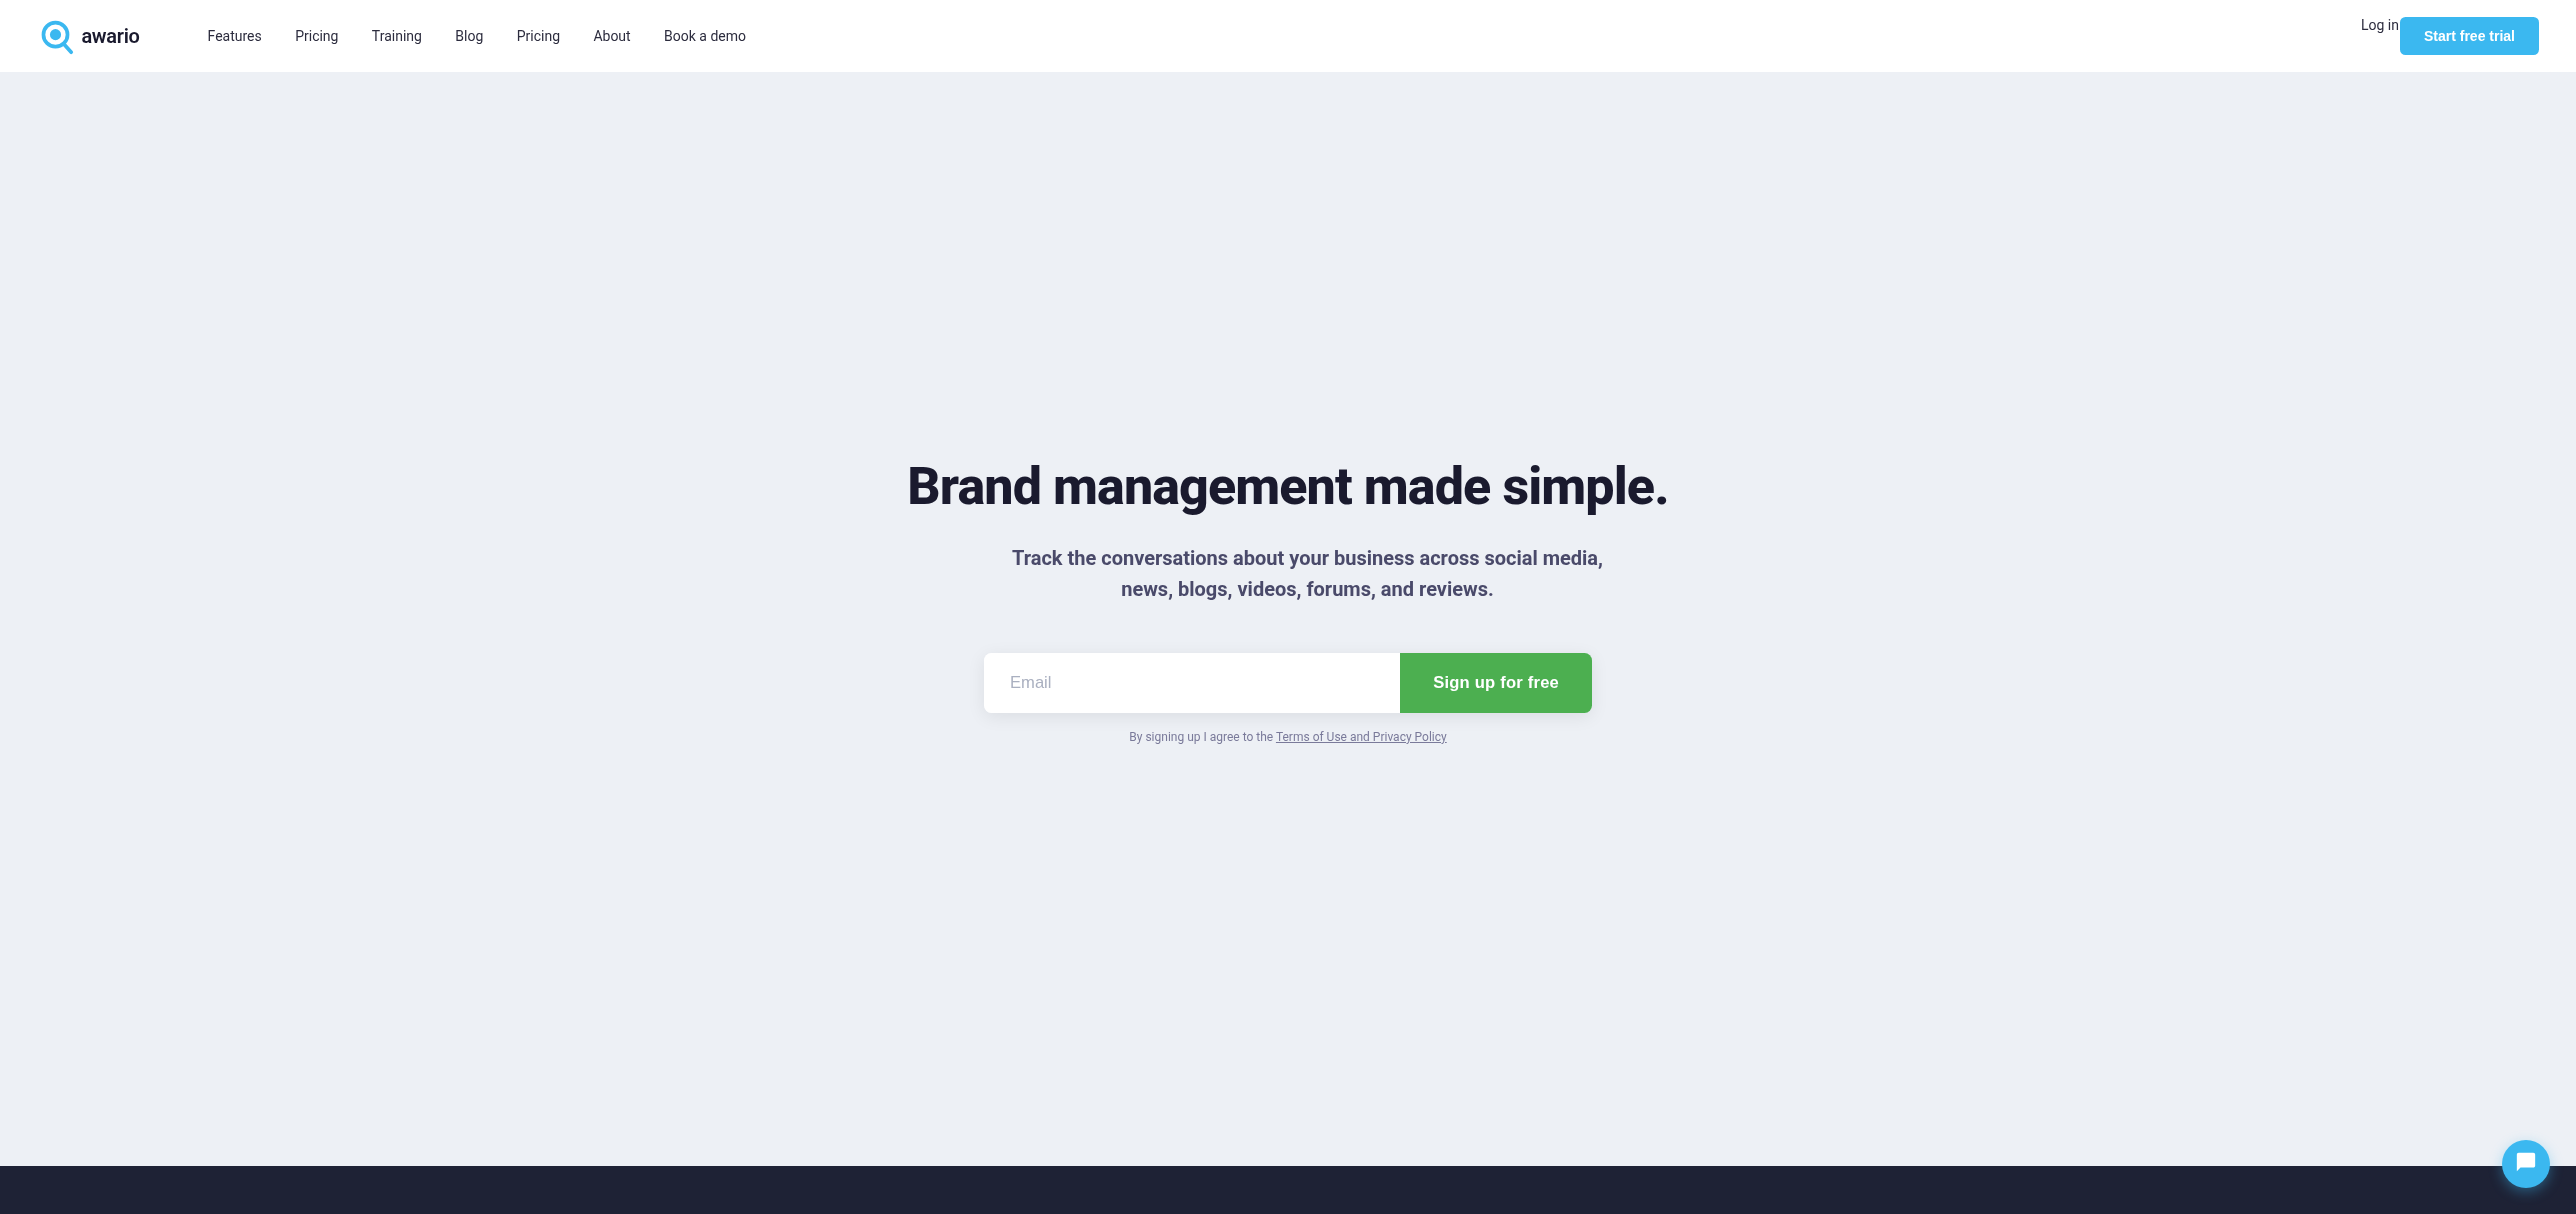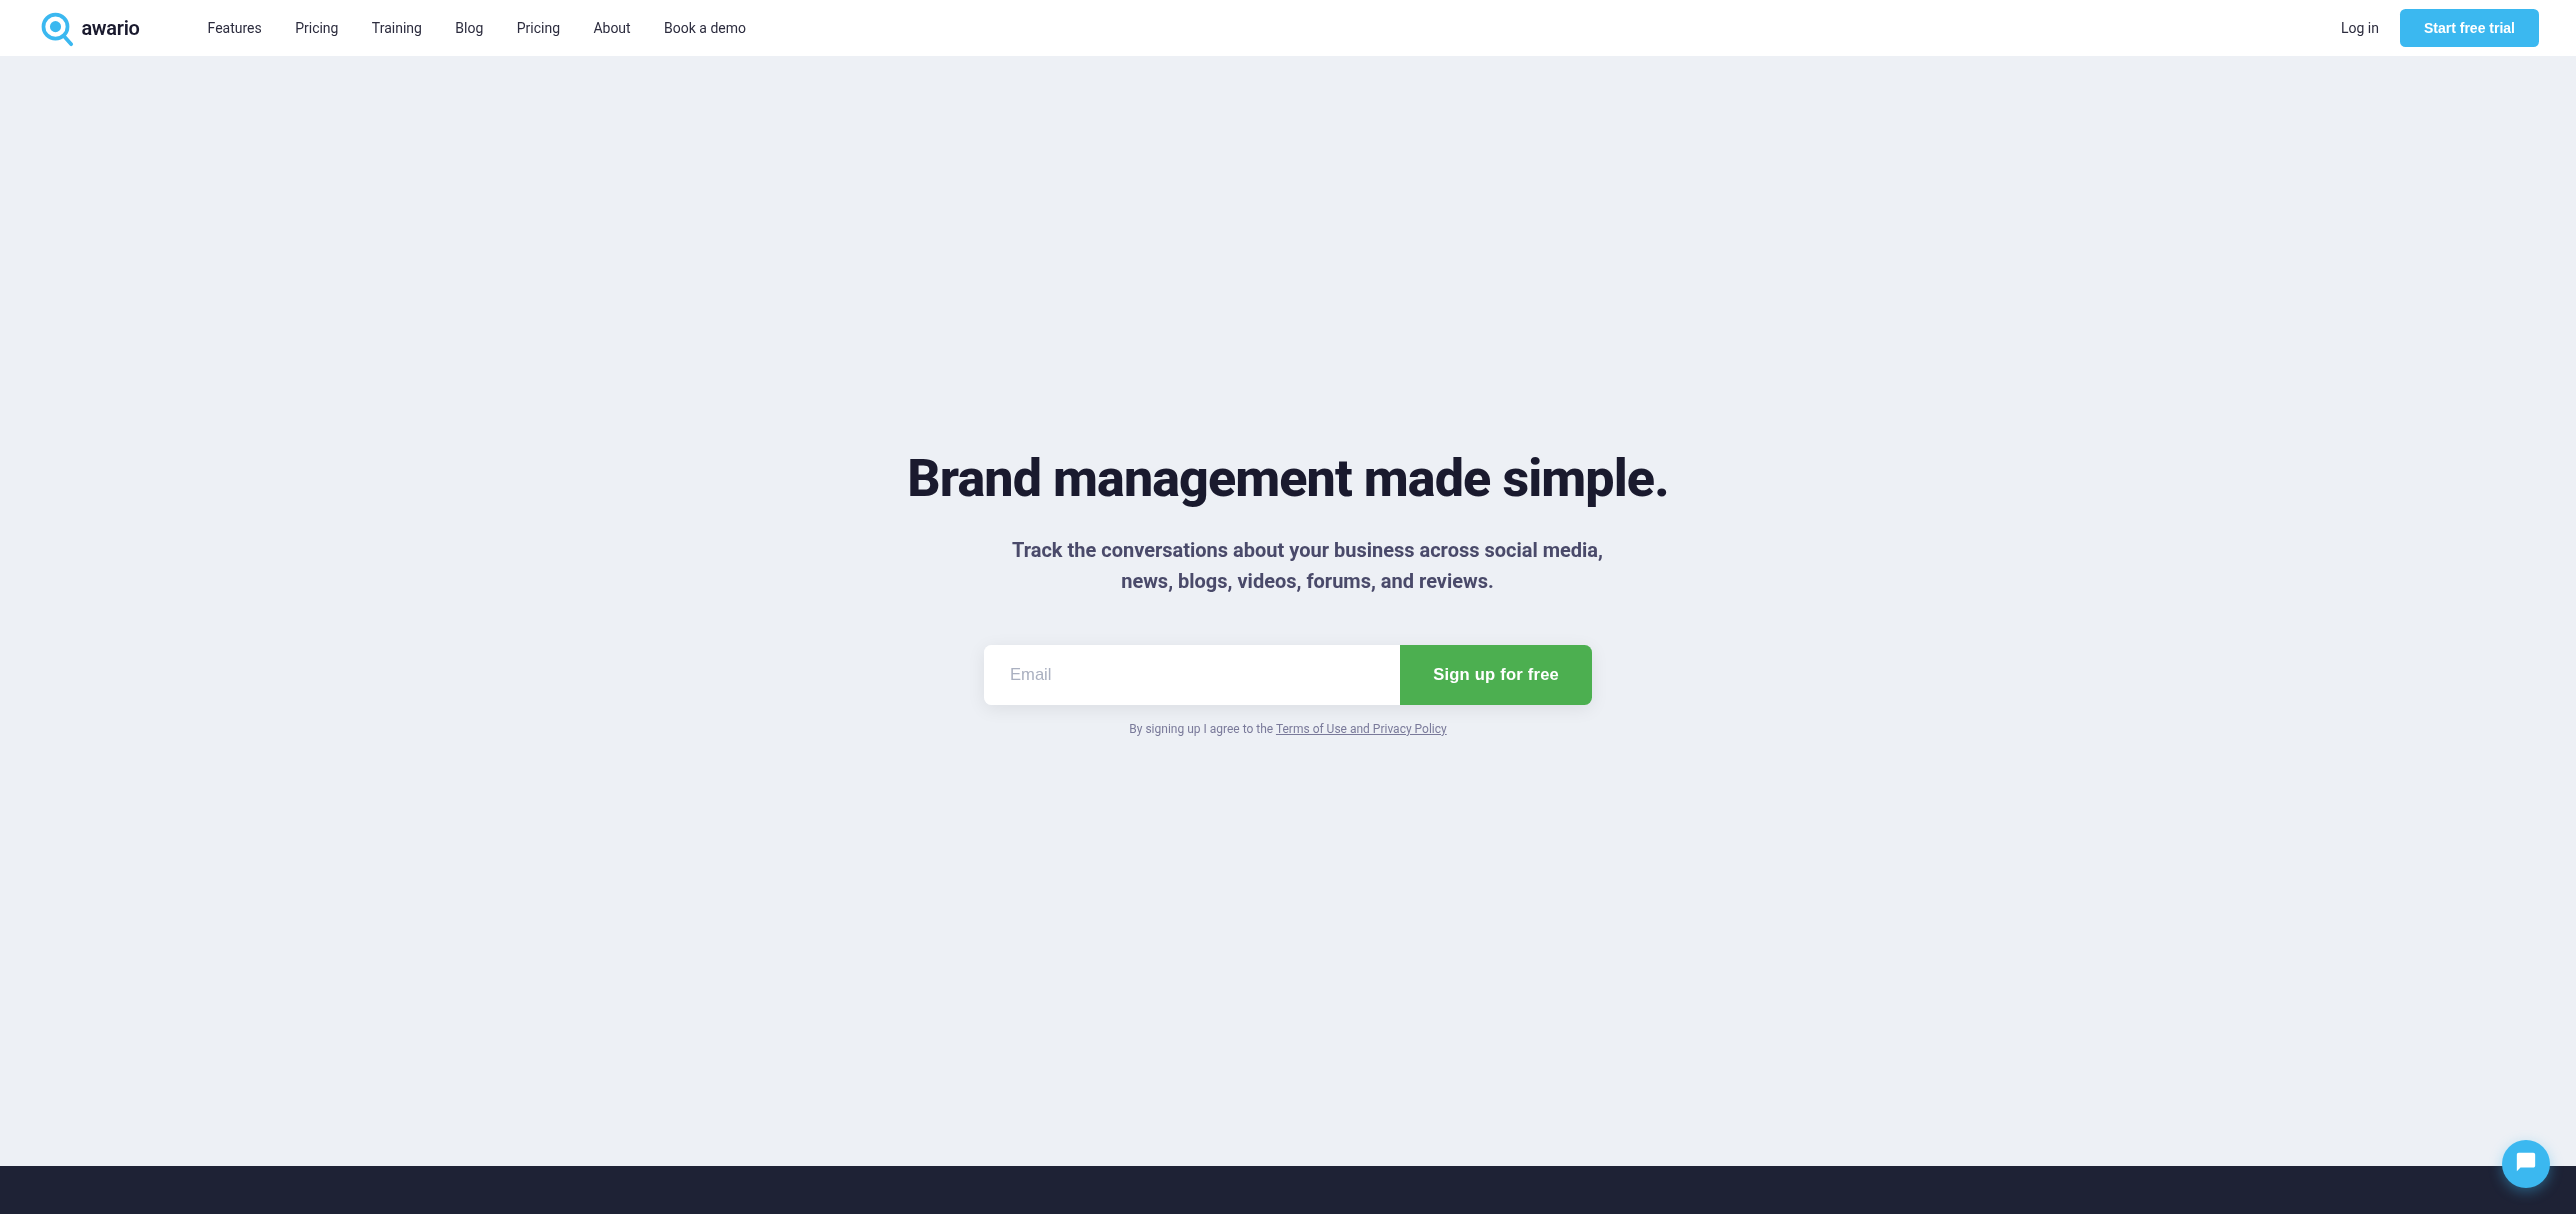--- a/index.html
+++ b/index.html
@@ -12,21 +12,21 @@
       font-family: -apple-system, BlinkMacSystemFont, 'Segoe UI', Roboto, sans-serif;
       background-color: #edf0f5;
       min-height: 100vh;
       display: flex;
       flex-direction: column;
     }
 
     
     header {
       background-color: #ffffff;
-      height: 56px;
+      height: 72px;
       display: flex;
       align-items: center;
       padding: 0 37px;
       position: relative;
       z-index: 10;
     }
 
     .logo-area {
       display: flex;
       align-items: center;
@@ -59,22 +59,22 @@
       color: #2c2c3e;
       text-decoration: none;
       padding: 7.4px 13px;
       border-radius: 3.7px;
       font-weight: 400;
       cursor: pointer;
     }
 
     .nav-actions {
       display: flex;
-      align-items: center;
-      gap: 21px;
+      align-items: flex-start;
+      gap: 1px;
     }
 
     .login-link {
       font-size: 14px;
       color: #2c2c3e;
       text-decoration: none;
       cursor: pointer;
       font-weight: 400;
     }
 

